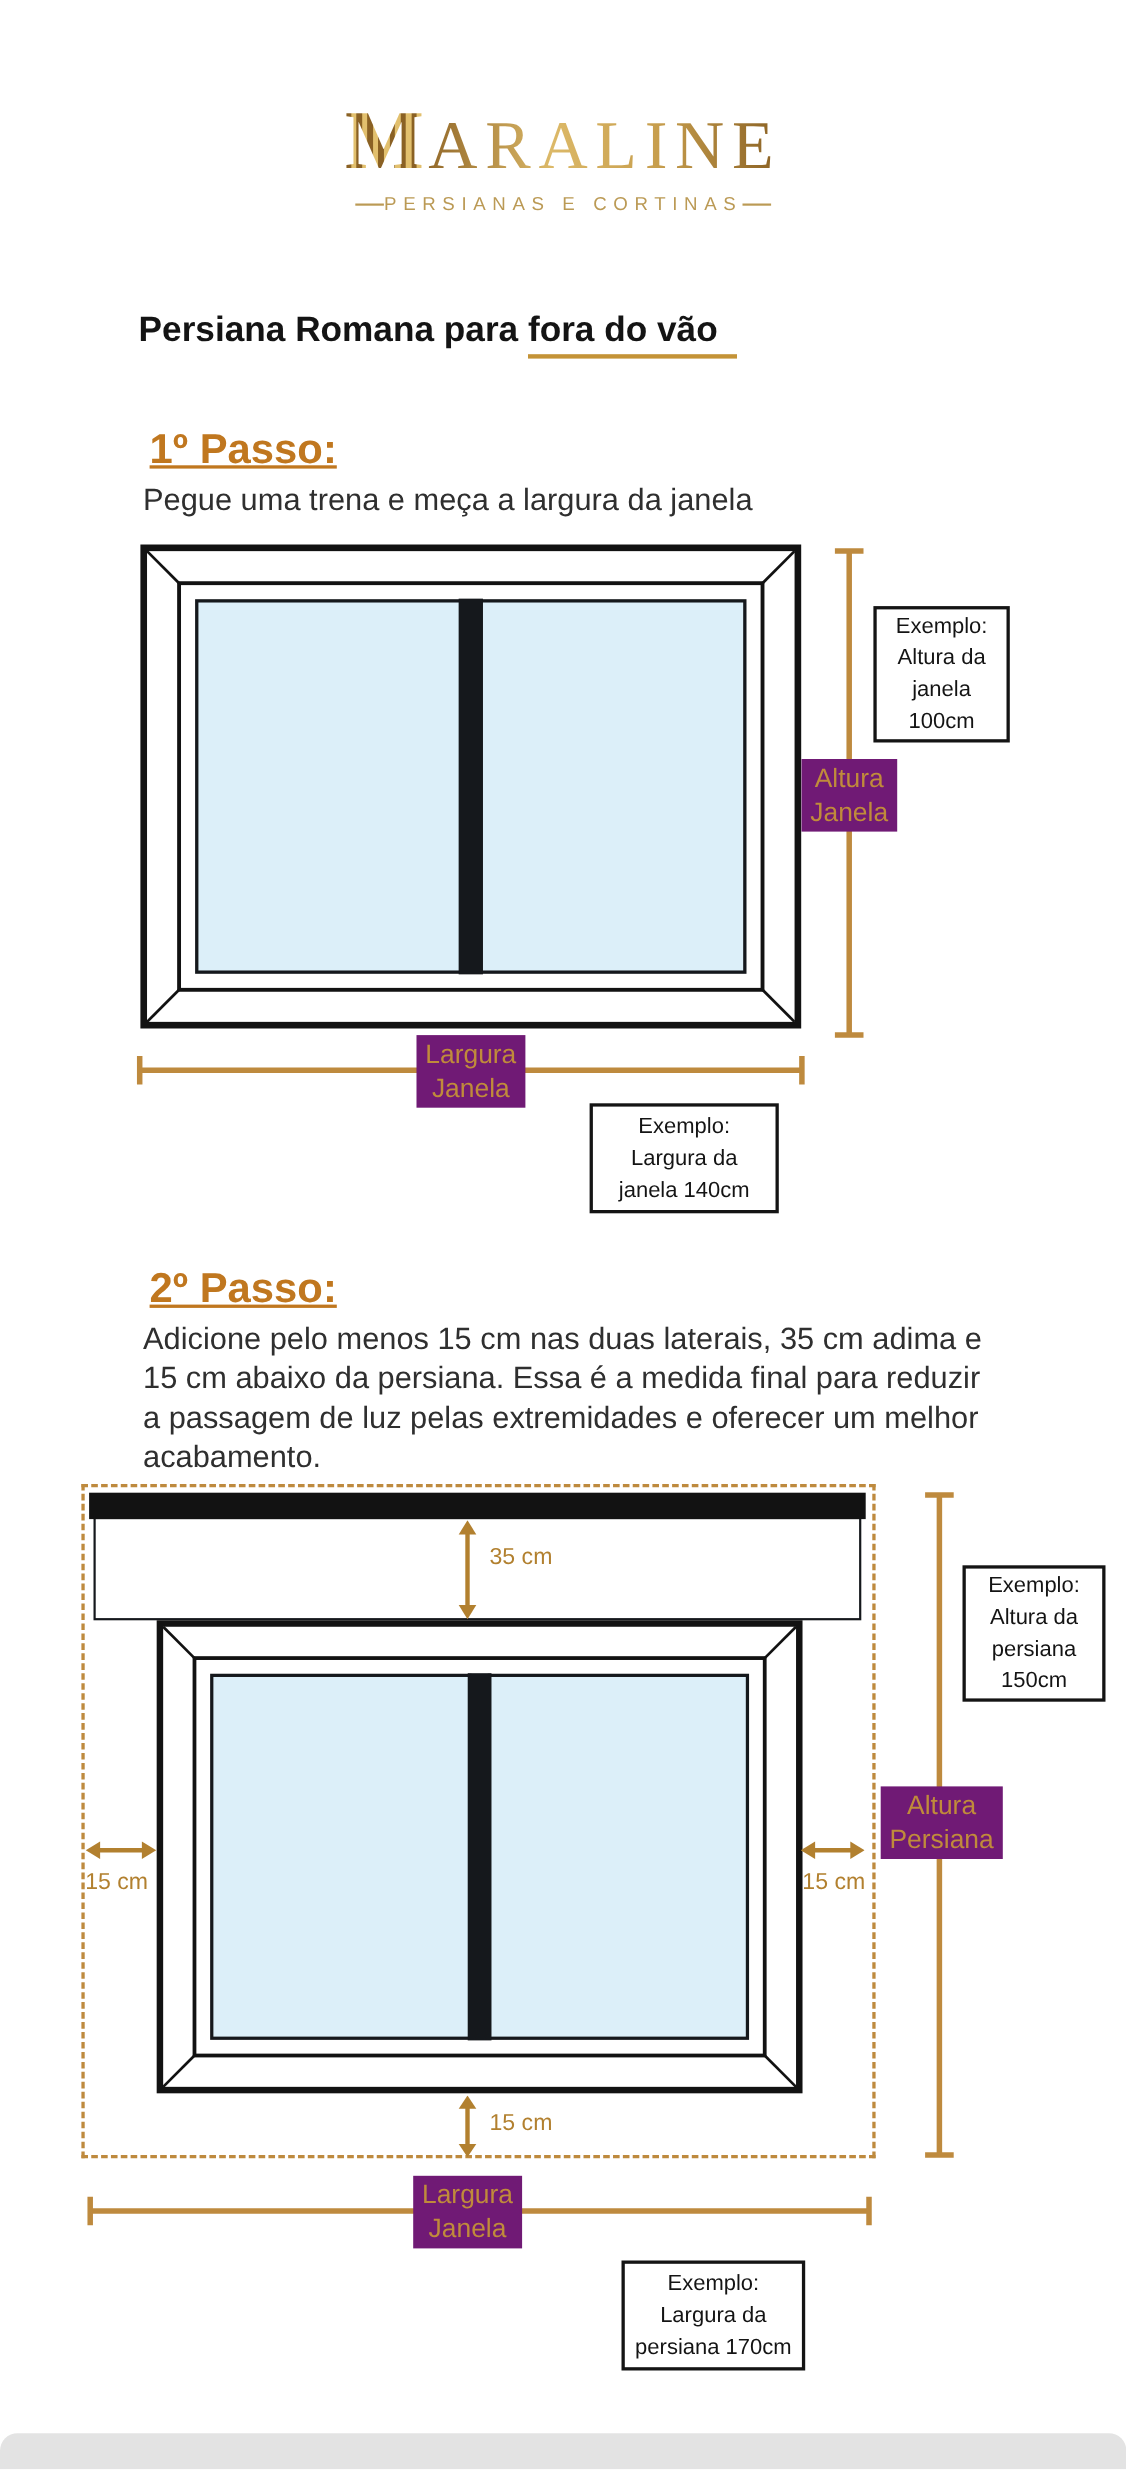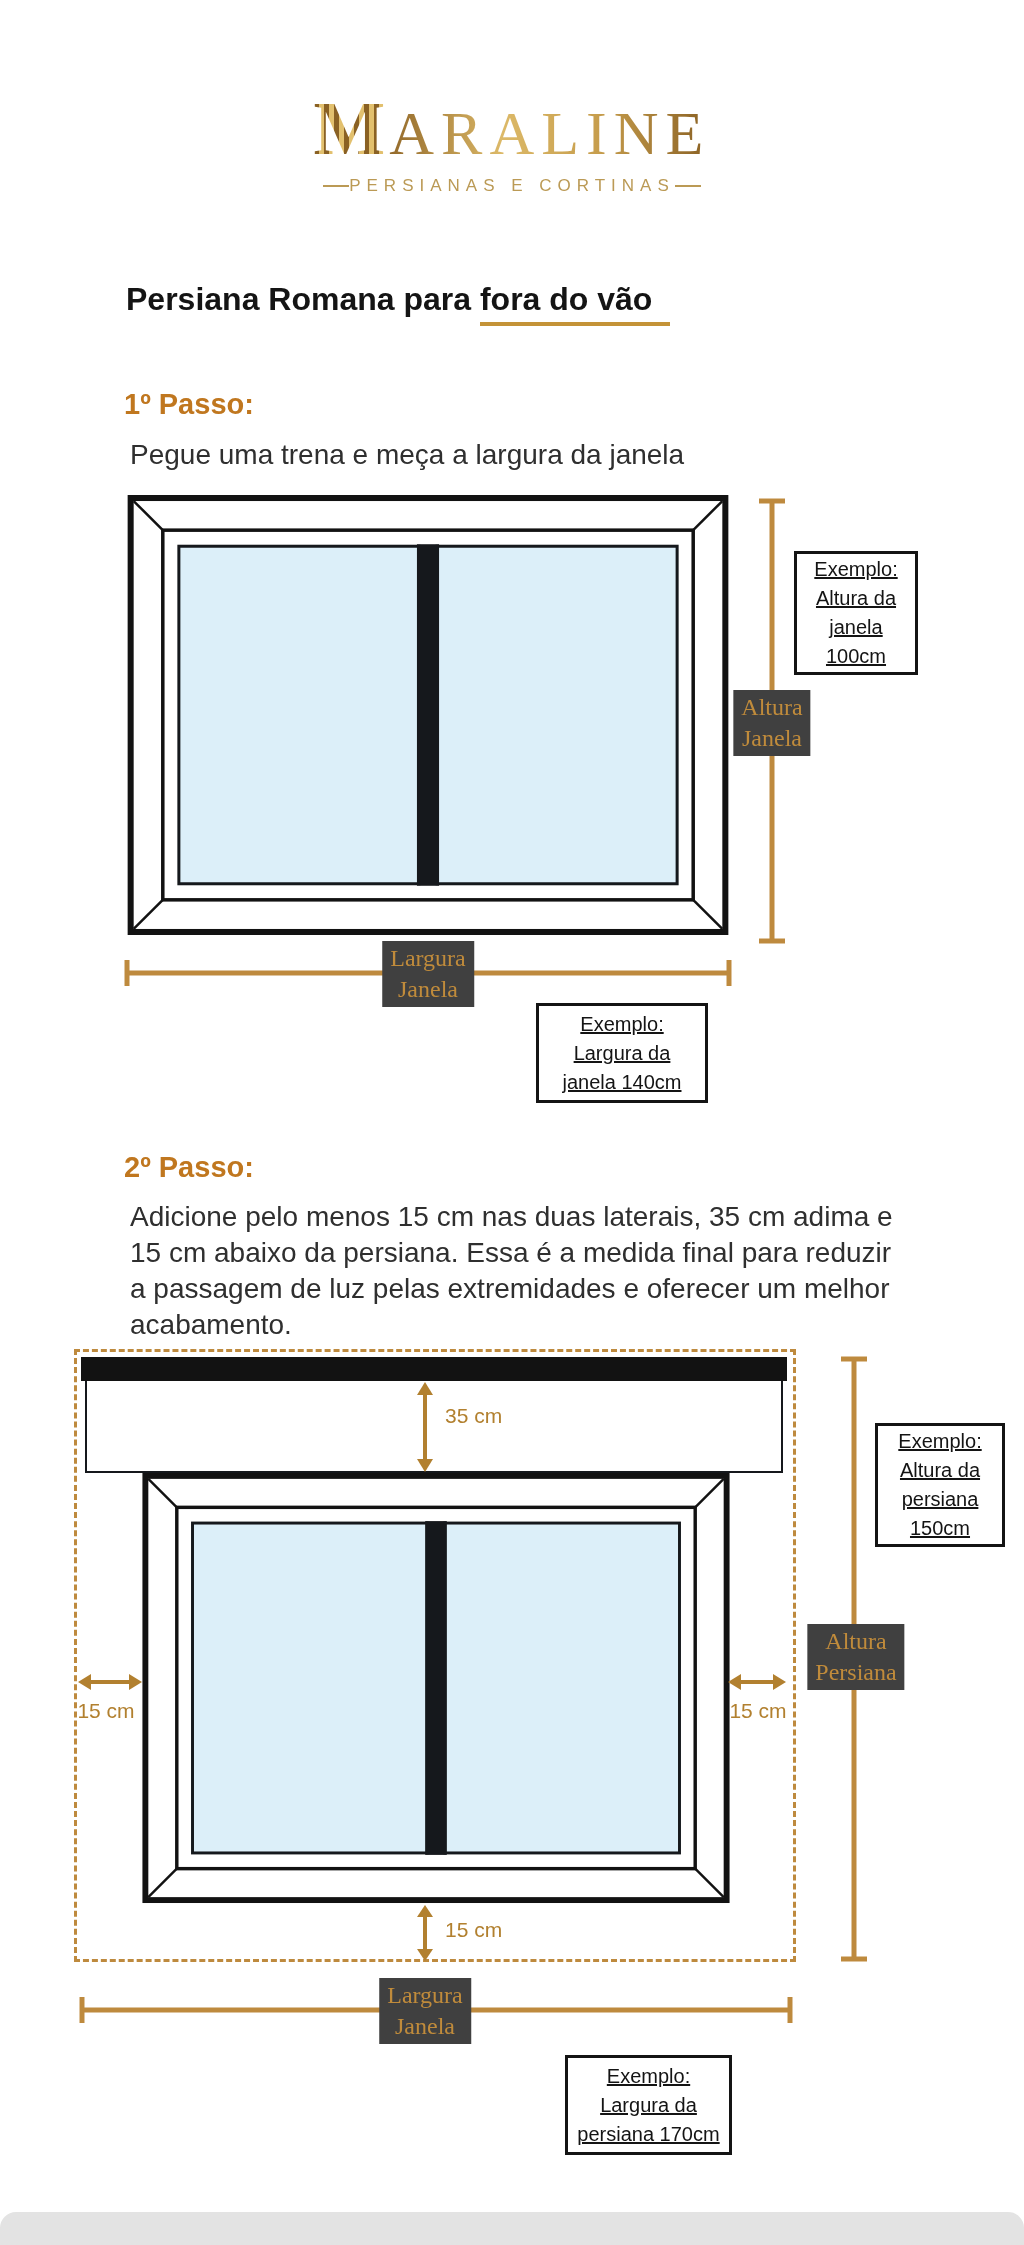--- a/index.html
+++ b/index.html
@@ -33,51 +33,51 @@
   }
   .tagline-row { margin-top:10px; display:flex; justify-content:center; align-items:center; }
   .tagline { font-size:17px; letter-spacing:6px; color:#BB9A55; }
   .tagline-rule { display:inline-block; width:26px; height:2px; background:#BB9A55; }
 
   
   .title { position:absolute; left:126px; top:274px; font-size:32px; font-weight:700; color:#141414; line-height:50px; white-space:nowrap; }
   .underlined { border-bottom:4px solid #C49337; padding-right:18px; padding-bottom:5px; }
 
   
-  .step-heading { position:absolute; left:124px; font-size:29px; font-weight:700; color:#C0771F; }
+  .step-heading { position:absolute; left:136px; font-size:38px; font-weight:700; color:#C0771F;text-decoration:underline; }
   #step1-heading { top:388px; }
   #step2-heading { top:1151px; }
   .step-text { position:absolute; left:130px; font-size:28px; color:#2F2F2F; line-height:36px; }
   #step1-text { top:437px; width:820px; }
   #step2-text { top:1199px; width:778px; }
 
   
   #window1 { left:126px; top:494px; width:604px; height:442px; }
   #window2 { left:141px; top:1472px; width:590px; height:432px; }
 
   
   #altura-janela-line   { left:757px; top:496px; }
   #largura-janela-line  { left:122px; top:958px; }
   #altura-persiana-line { left:839px; top:1354px; }
   #largura-janela2-line { left:77px;  top:1995px; }
 
   .measure-label {
     position:absolute; color:#C08B3B; font-size:24px; line-height:31px; text-align:center;
-    white-space:pre-line; background:#404040; padding:2px 8px; transform:translate(-50%,-50%);font-family:Liberation Serif, serif;
+    white-space:pre-line; background:#701a75; padding:2px 8px; transform:translate(-50%,-50%);
   }
   #altura-janela-label   { left:772px; top:723px; }
   #largura-janela-label  { left:428px; top:974px; }
   #altura-persiana-label { left:856px; top:1657px; }
   #largura-janela2-label { left:425px; top:2011px; }
 
   
   .example-box {
     position:absolute; border:3px solid #141414; background:#ffffff; color:#141414;
     font-size:20px; line-height:29px; text-align:center; white-space:pre-line;
-    display:flex; align-items:center; justify-content:center; padding:6px;text-decoration:underline;
+    display:flex; align-items:center; justify-content:center; padding:6px;
   }
   #example-altura-janela    { left:794px; top:551px;  width:124px; height:124px; }
   #example-largura-janela   { left:536px; top:1003px; width:172px; height:100px; }
   #example-altura-persiana  { left:875px; top:1423px; width:130px; height:124px; }
   #example-largura-persiana { left:565px; top:2055px; width:167px; height:100px; }
 
   
   #persiana-outline { left:74px; top:1349px; width:722px; height:613px; border:3px dashed #BE8A3E; background:transparent; }
   #cornice-box { left:85px; top:1379px; width:698px; height:94px; border:2px solid #15181C; background:#ffffff; }
   #cornice-bar { left:81px; top:1357px; width:706px; height:24px; background:#121212; }

